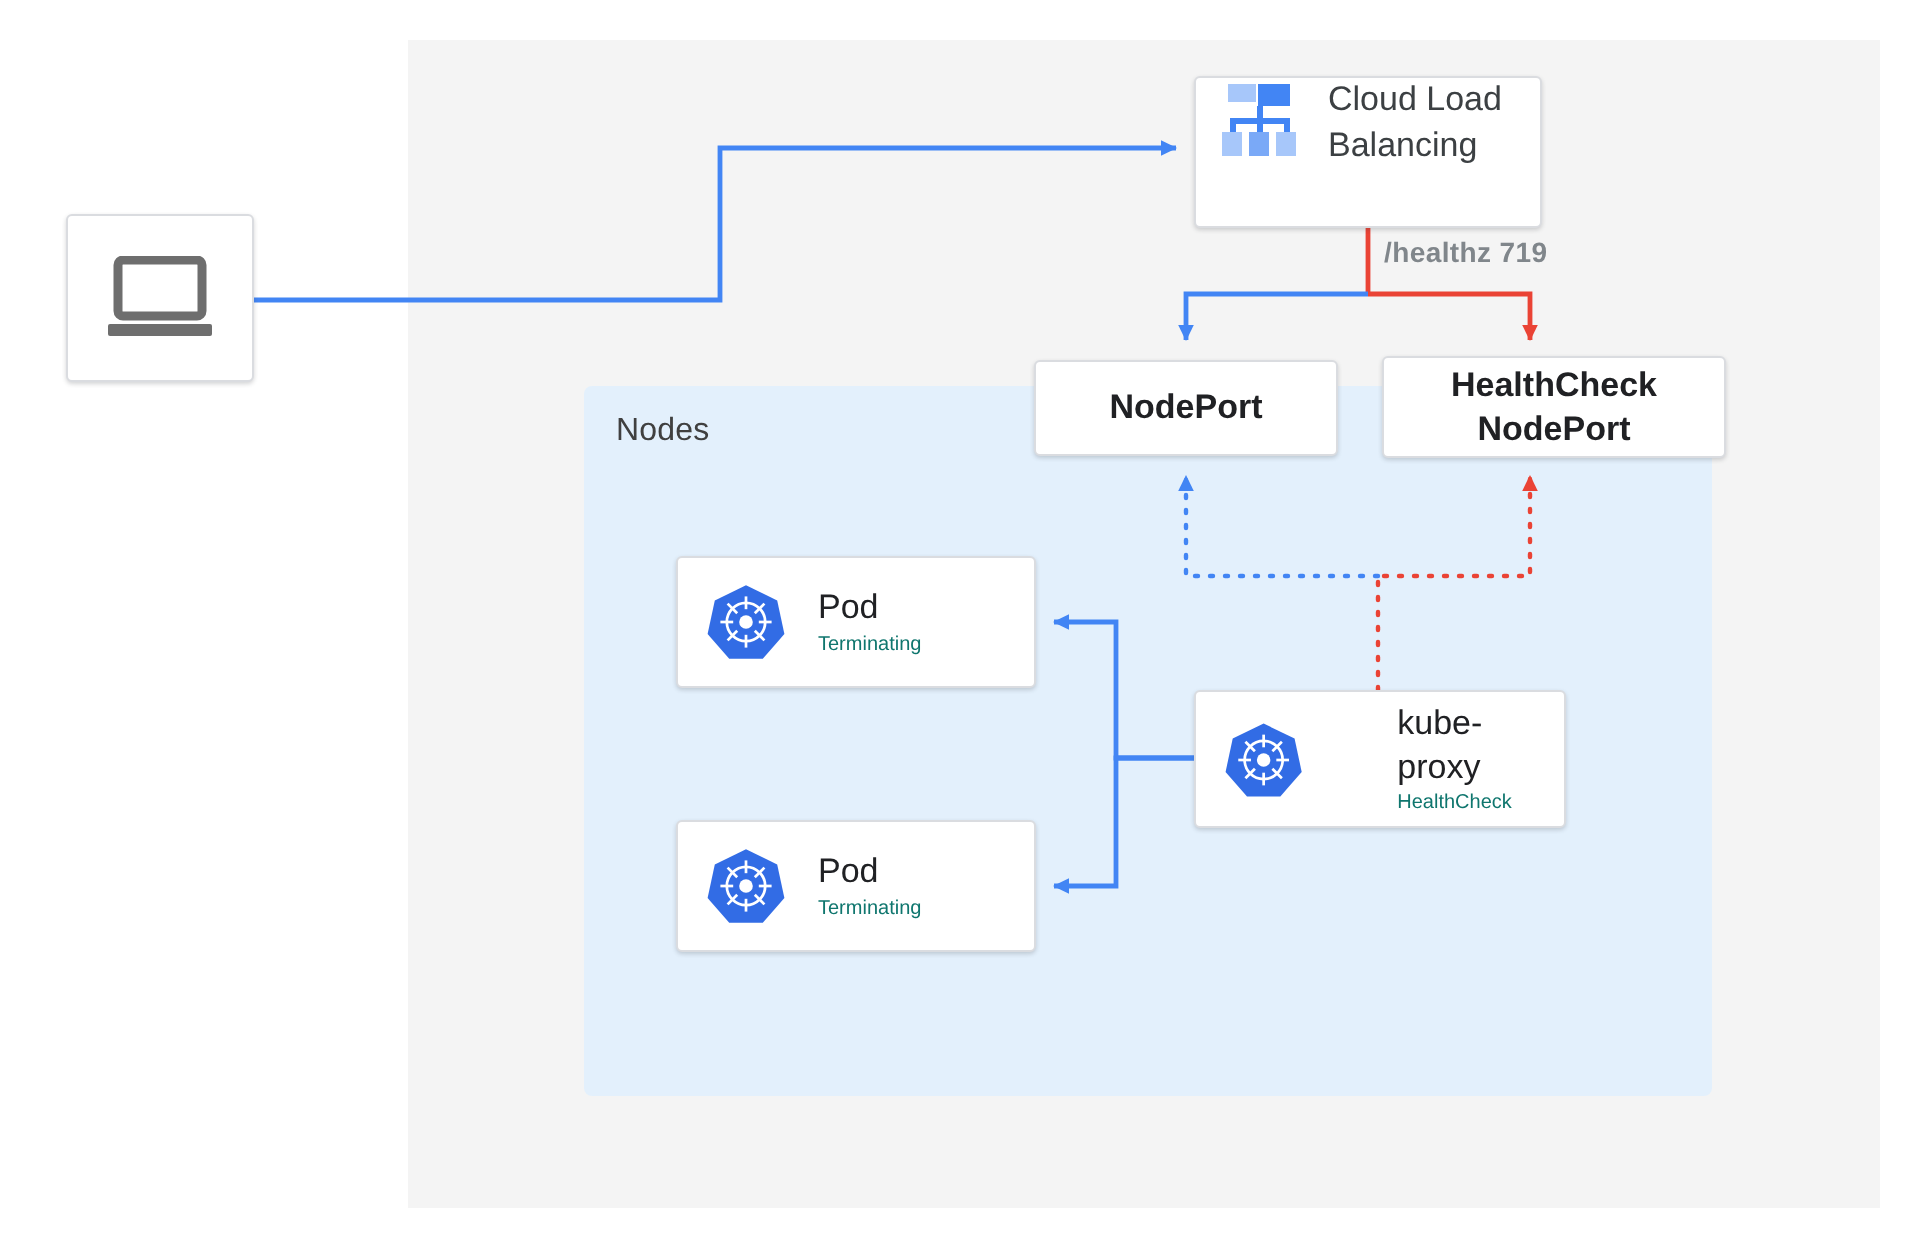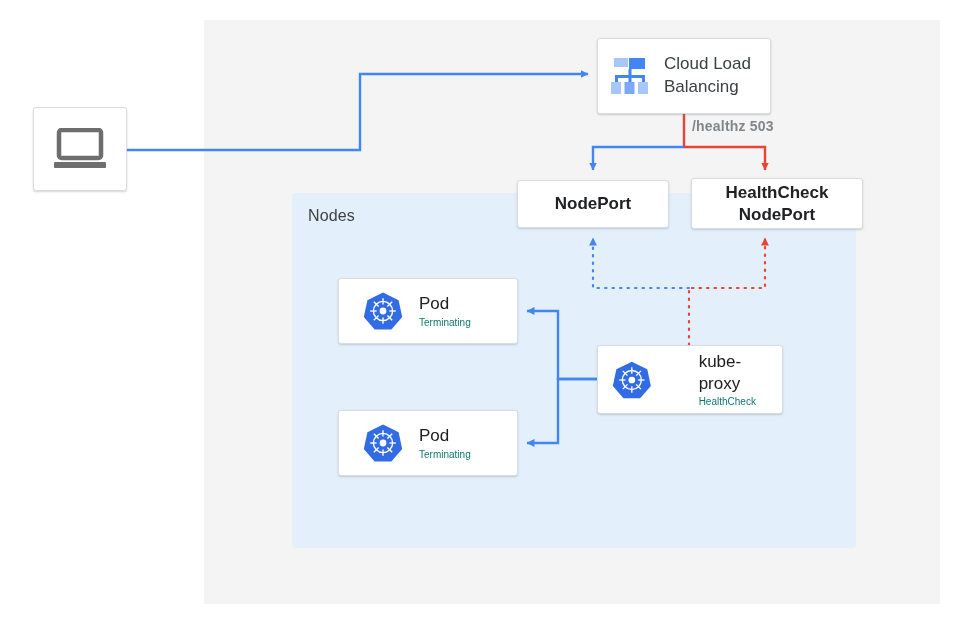--- a/index.html
+++ b/index.html
@@ -56,21 +56,20 @@
     display: flex;
     align-items: center;
     justify-content: center;
   }
   .clb-box {
     left: 597px;
     top: 38px;
     width: 174px;
     height: 76px;
     display: flex;
-    align-items: center;
     padding-left: 10px;
     box-sizing: border-box;
   }
   .clb-text {
     font-size: 17px;
     color: #3c4043;
     line-height: 1.35;
     margin-left: 10px;
   }
   .nodeport-box {
@@ -97,21 +96,21 @@
     color: #202124;
     text-align: center;
     line-height: 1.25;
   }
   .pod-box {
     left: 338px;
     width: 180px;
     height: 66px;
     display: flex;
     align-items: center;
-    padding-left: 24px;
+    padding-left: 14px;
     box-sizing: border-box;
   }
   .pod-1 { top: 278px; }
   .pod-2 { top: 410px; }
   .kp-box {
     left: 597px;
     top: 345px;
     width: 186px;
     height: 69px;
     display: flex;
@@ -203,21 +202,21 @@
       <rect x="3" y="27" width="10" height="12" fill="#a7c7fa"></rect>
       <rect x="16.5" y="27" width="10" height="12" fill="#7aa9f7"></rect>
       <rect x="30" y="27" width="10" height="12" fill="#a7c7fa"></rect>
     </svg>
     <div class="clb-text">
       <div>Cloud Load</div>
       <div>Balancing</div>
     </div>
   </div>
 
-  <div class="healthz-label">/healthz 503</div>
+  <div class="healthz-label">/healthz 719</div>
 
   <div class="card nodeport-box">
     <div class="port-label">NodePort</div>
   </div>
 
   <div class="card hc-box">
     <div class="port-label">
       <div>HealthCheck</div>
       <div>NodePort</div>
     </div>

